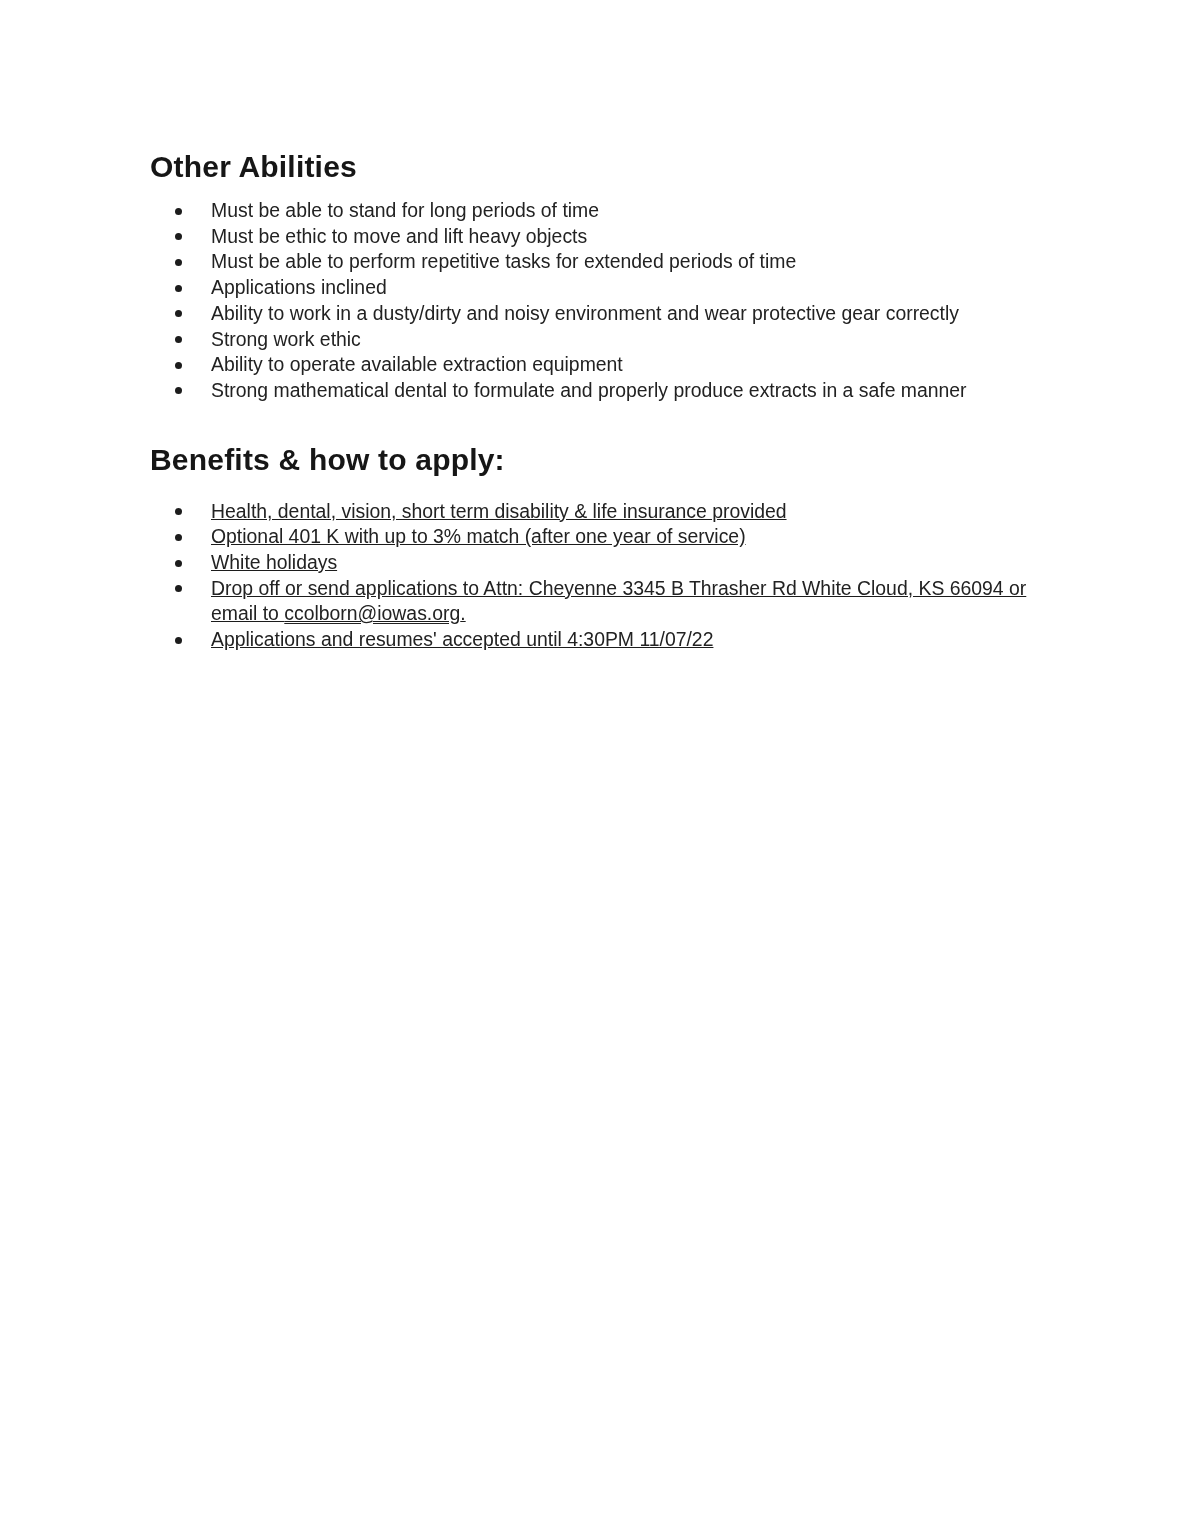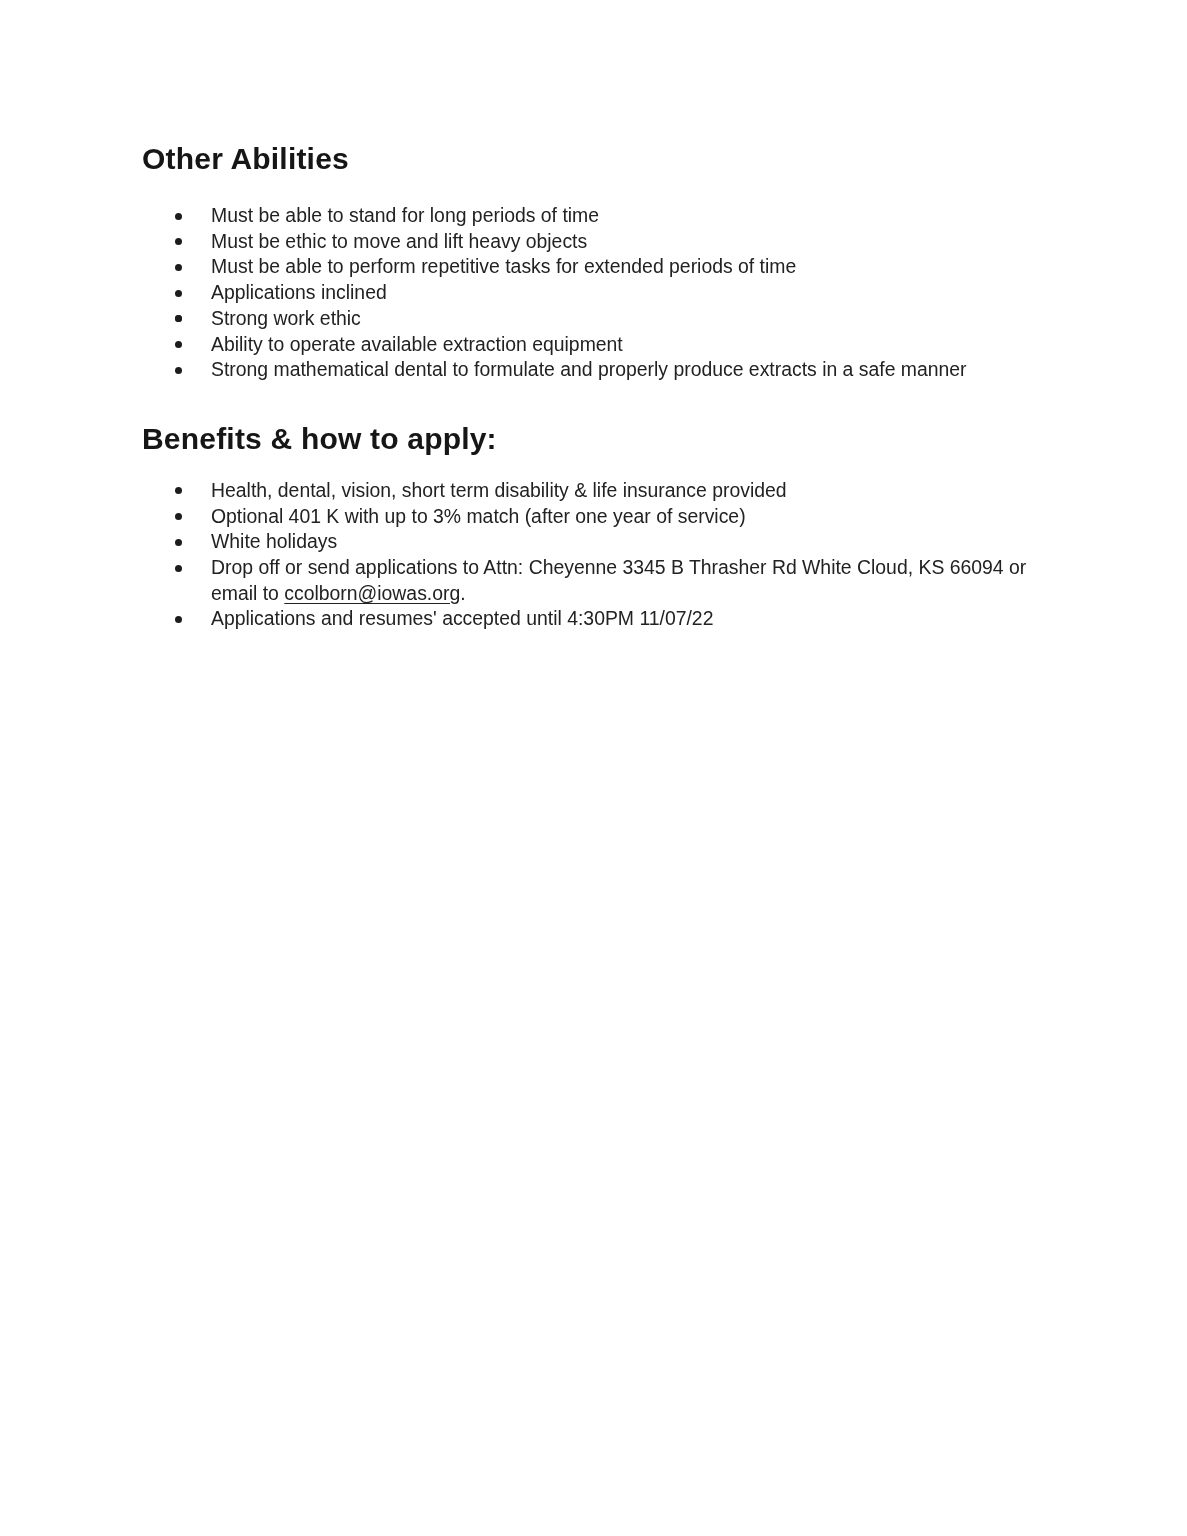--- a/index.html
+++ b/index.html
@@ -12,38 +12,39 @@
     width: 1187px;
     height: 1536px;
     background: #ffffff;
     box-sizing: border-box;
     padding: 141px 40px 0 142px;
     font-family: "Liberation Sans", "DejaVu Sans", sans-serif;
     color: #1c1c1c;
     overflow: hidden;
   }
   h1.section-heading {
-    margin: 0;
+    margin: 8px;
     font-size: 30px;
     line-height: 36px;
     font-weight: bold;
     letter-spacing: 0.2px;
     color: #161616;
   }
   h1.section-heading.second {
     margin-top: 38px;
   }
   ul.bullet-list {
     list-style: none;
-    margin: 26px 0 0 0;
+    margin: 13px 0 0 0;
     padding: 0;
     width: 899px; 
   }
   ul.bullet-list.second {
     margin-top: 21px;
+    text-decoration: underline;
   }
   ul.bullet-list li {
     position: relative;
     padding-left: 69px;
     font-size: 19.4px;
     line-height: 25.7px;
     color: #222222;
   }
   .bullet {
     position: absolute;
@@ -80,20 +81,21 @@
     <li>
       <span class="bullet"></span>
       <span>Must be able to perform repetitive tasks for extended periods of time</span>
     </li>
     <li>
       <span class="bullet"></span>
       <span>Applications inclined</span>
     </li>
     <li>
       <span class="bullet"></span>
+      <span>Ability to work in a dusty/dirty and noisy environment and wear protective gear correctly</span>
     </li>
     <li>
       <span class="bullet"></span>
       <span>Strong work ethic</span>
     </li>
     <li>
       <span class="bullet"></span>
       <span>Ability to operate available extraction equipment</span>
     </li>
     <li>

